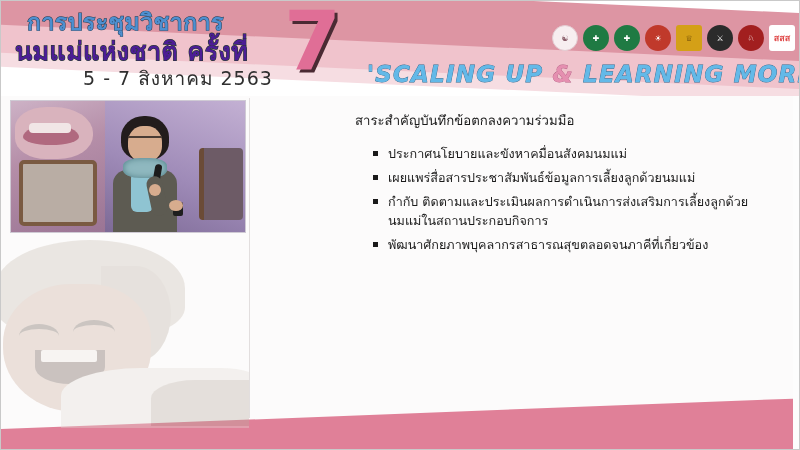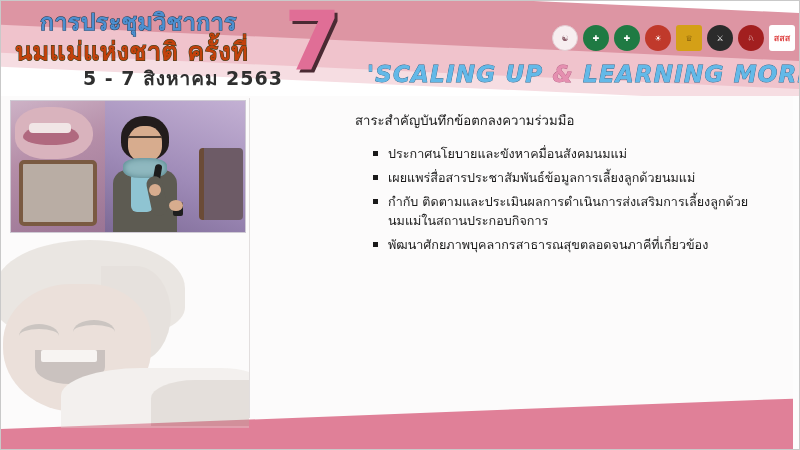--- a/index.html
+++ b/index.html
@@ -60,35 +60,34 @@
   
   #title-th1 {
     position: absolute; left: 26px; top: 3px;
     font-size: 23px; font-weight: bold;
     color: #4e8fd0;
     letter-spacing: 0.5px;
     -webkit-text-stroke: 0.9px #243a4d;
     paint-order: stroke fill;
     z-index: 7;
     white-space: nowrap;
-    margin-left: 13px;
   }
   #title-th2 {
     position: absolute; left: 14px; top: 30px;
     font-size: 25px; font-weight: bold;
-    color: #c2410c;
+    color: #4c1d95;
     letter-spacing: 0.5px;
     -webkit-text-stroke: 0.9px #1d3c1e;
     paint-order: stroke fill;
     z-index: 7;
     white-space: nowrap;
   }
   #title-date {
     position: absolute; left: 82px; top: 62px;
-    font-size: 19px; font-weight: bold;
+    font-size: 19px; font-weight: normal;
     color: #2f2f2f;
     letter-spacing: 1px;
     z-index: 7;
     white-space: nowrap;
   }
 
   
   #tagline {
     position: absolute; left: 366px; top: 60px;
     font-size: 23px; font-weight: bold;

